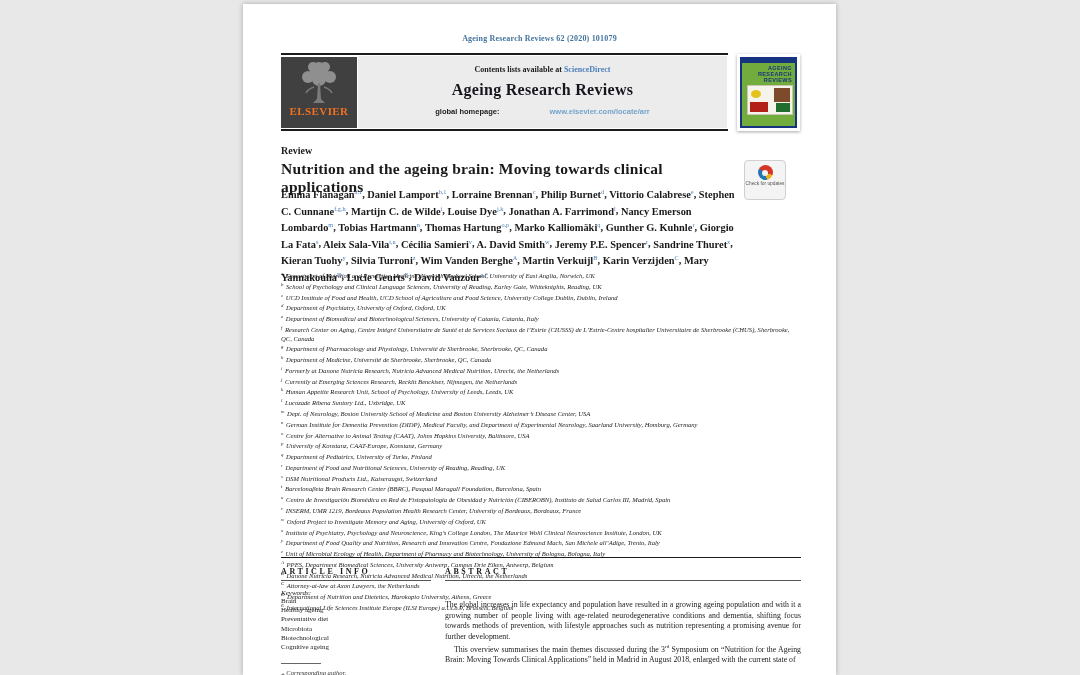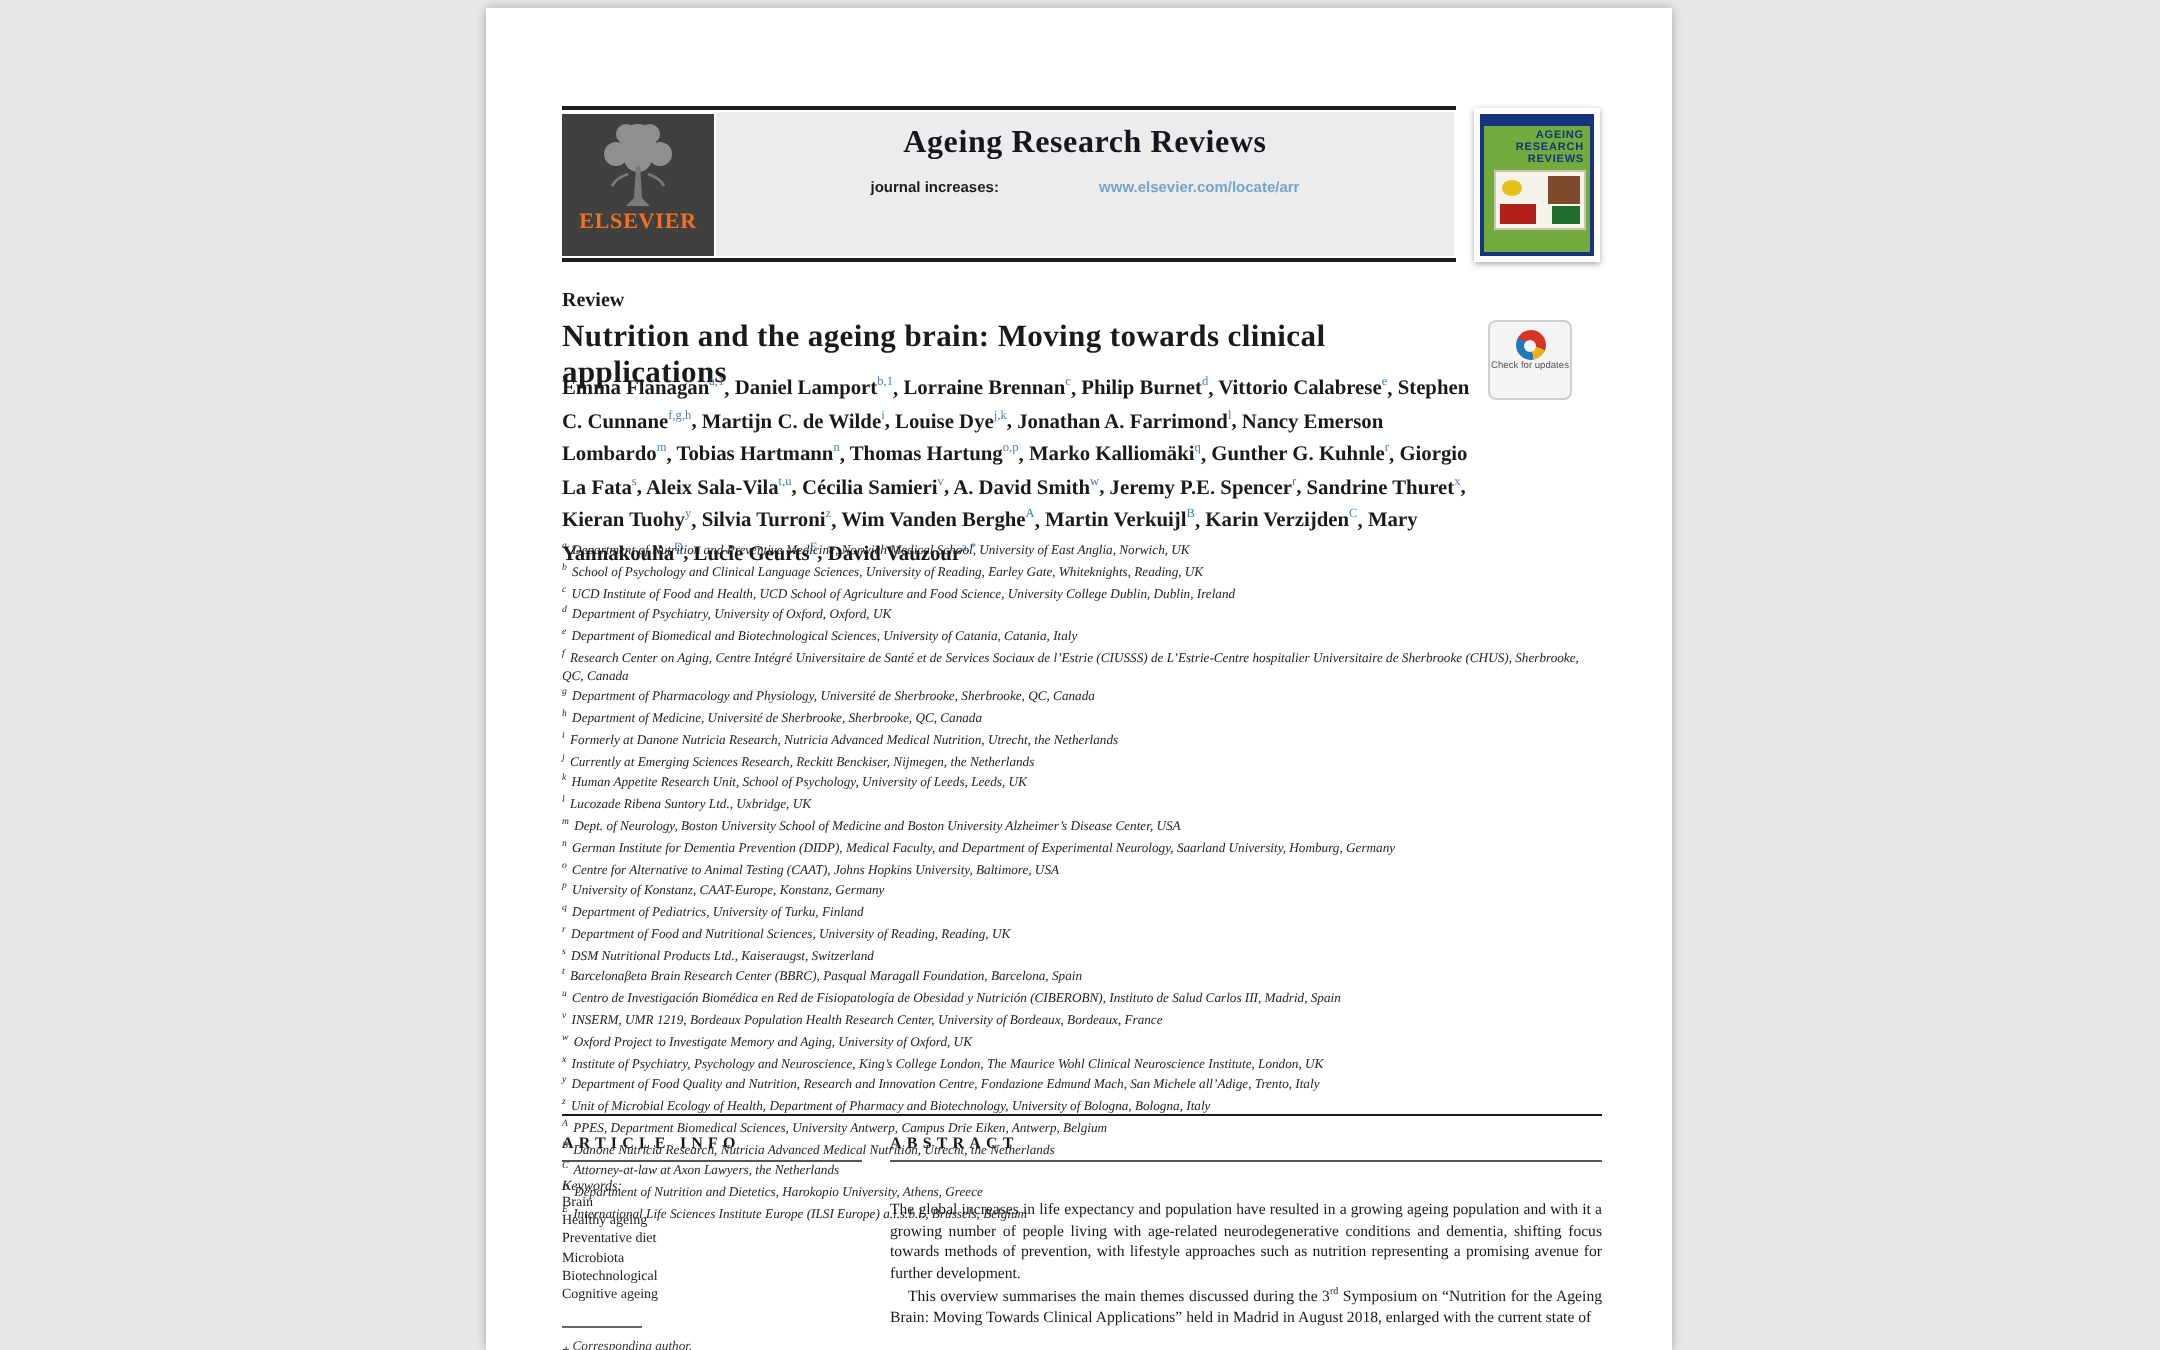--- a/index.html
+++ b/index.html
@@ -101,20 +101,21 @@
 
   
   .foot-rule { position:absolute; left:38px; top:659px; width:40px; height:1px; background:#666; }
   .footnote { position:absolute; left:38px; top:664px; width:300px; font-size:6.6px; font-style:italic; color:#333; }
 </style>
 </head>
 <body>
 
 <div class="page">
 
+  <div class="citation">Ageing Research Reviews 62 (2020) 101079</div>
 
   <div class="rule-top"></div>
 
   <div class="logo-box">
     <span>
       <svg width="50" height="50" viewBox="0 0 50 50">
         <g fill="#8f8f8f">
           <circle cx="25" cy="14" r="9"></circle>
           <circle cx="14" cy="20" r="6"></circle>
           <circle cx="36" cy="20" r="6"></circle>
@@ -124,23 +125,26 @@
         </g>
         <path d="M24 26 L26 26 L27 42 L31 46 L19 46 L23 42 Z" fill="#7a7a7a"></path>
         <path d="M20 30 Q14 32 12 36" stroke="#7a7a7a" stroke-width="1.4" fill="none"></path>
         <path d="M30 30 Q36 32 38 36" stroke="#7a7a7a" stroke-width="1.4" fill="none"></path>
       </svg>
     </span>
     <div class="elsevier-word">ELSEVIER</div>
   </div>
 
   <div class="journal-banner">
+    <div class="contents-line">
+      <span>Contents lists available at </span><span class="sd-link">ScienceDirect</span>
+    </div>
     <div class="journal-title">Ageing Research Reviews</div>
     <div class="homepage-line">
-      <span>journal increases: </span><span class="hp-link">www.elsevier.com/locate/arr</span>
+      <span>global homepage: </span><span class="hp-link">www.elsevier.com/locate/arr</span>
     </div>
   </div>
 
   <div class="cover-thumb">
     <div class="cover-inner">
       <div class="cover-bar"></div>
       <div class="cover-title">AGEING RESEARCH REVIEWS</div>
       <div class="cover-art">
         <div class="art-yellow"></div>
         <div class="art-red"></div>

